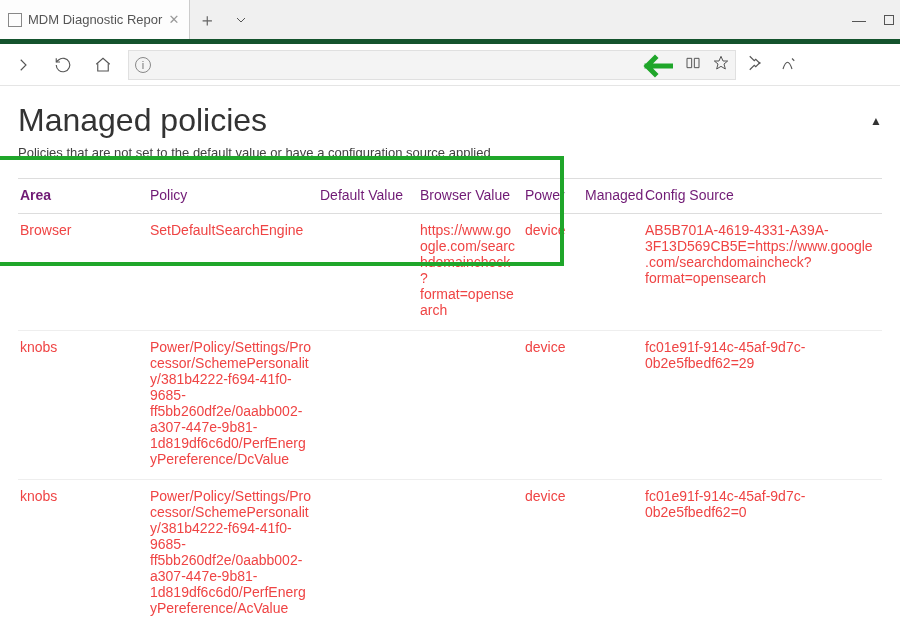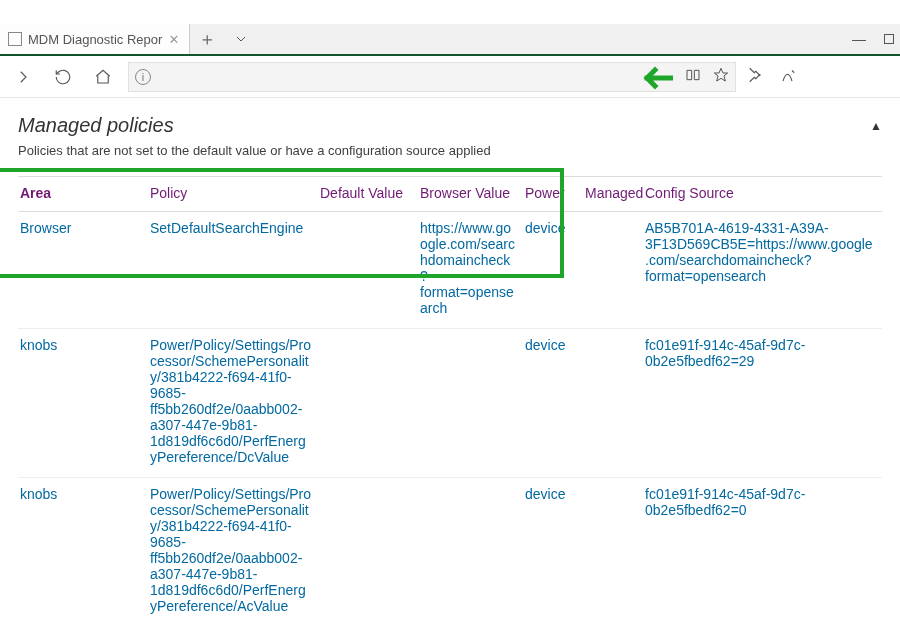--- a/index.html
+++ b/index.html
@@ -8,26 +8,25 @@
     font-size: 14px;
     color: #333;
     background: #fff;
     width: 900px;
     height: 621px;
     overflow: hidden;
   }
 
   
   .titlebar {
-    height: 32px;
+    height: 44px;
     background: #f0f0f0;
-    border-bottom: 2px solid #14532d;
+    border-bottom: 5px solid #14532d;
     display: flex;
     align-items: stretch;
-    margin-top: 24px;
   }
   .tab-group { display: flex; align-items: stretch; }
   .tab {
     display: flex;
     align-items: center;
     padding: 0 10px 0 8px;
     background: #fdfdfd;
     border-right: 1px solid #ccc;
     min-width: 190px;
     gap: 6px;
@@ -100,24 +99,23 @@
   .content {
     padding: 16px 18px 0 18px;
   }
   .section-head {
     display: flex;
     align-items: center;
     justify-content: space-between;
     margin-bottom: 6px;
   }
   .section-title {
-    font-size: 20px;
+    font-size: 32px;
     font-weight: 300;
     color: #333;
-    font-style: italic;
   }
   .caret { font-size: 12px; color: #333; }
   .section-sub {
     font-size: 13px;
     color: #404040;
     margin-bottom: 18px;
   }
 
   
   table.policies {
@@ -134,21 +132,21 @@
     border-top: 1px solid #ddd;
     border-bottom: 1px solid #ddd;
     vertical-align: top;
   }
   table.policies th.bold { font-weight: 600; }
   table.policies td {
     padding: 8px 6px 12px 2px;
     vertical-align: top;
     border-bottom: 1px solid #eee;
     word-wrap: break-word;
-    color: #0369a1;
+    color: #ef4444;
   }
   table.policies tr.nolastborder td { border-bottom: none; }
 
   .highlight-box {
     position: absolute;
     border: 4px solid #1fa62a;
     pointer-events: none;
   }
 
   .svg-icon { width:18px; height:18px; stroke:#555; stroke-width:1.5; fill:none; }

